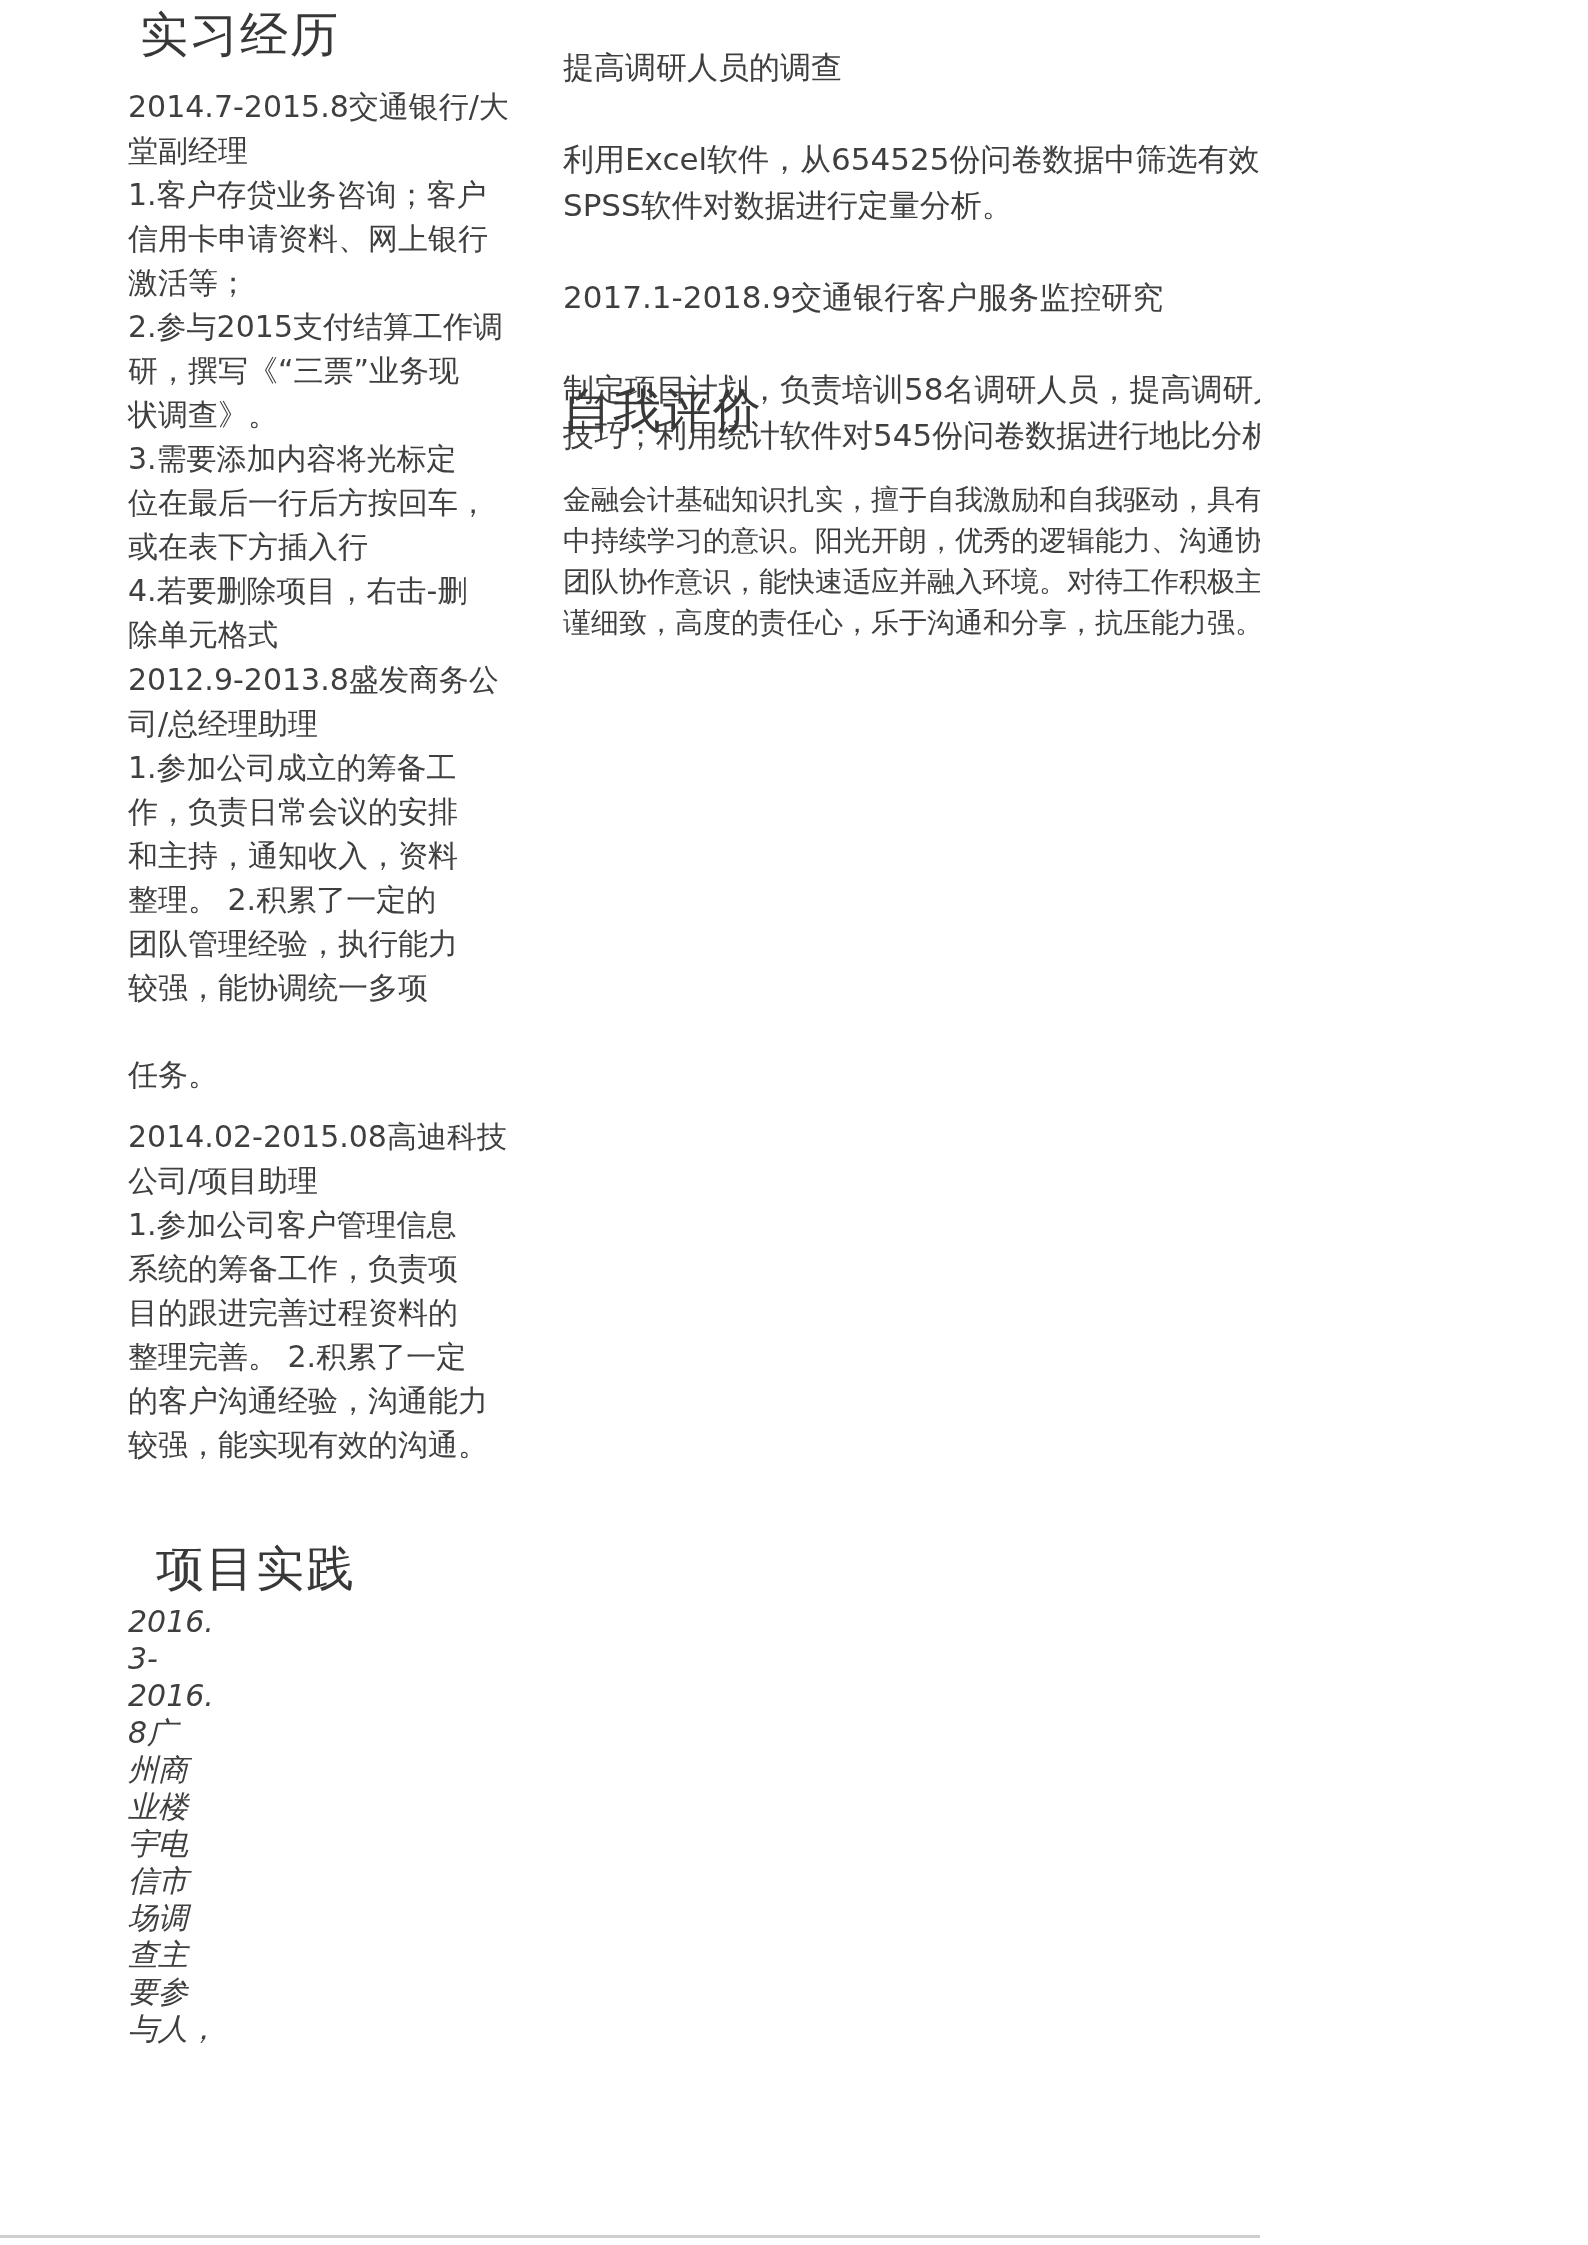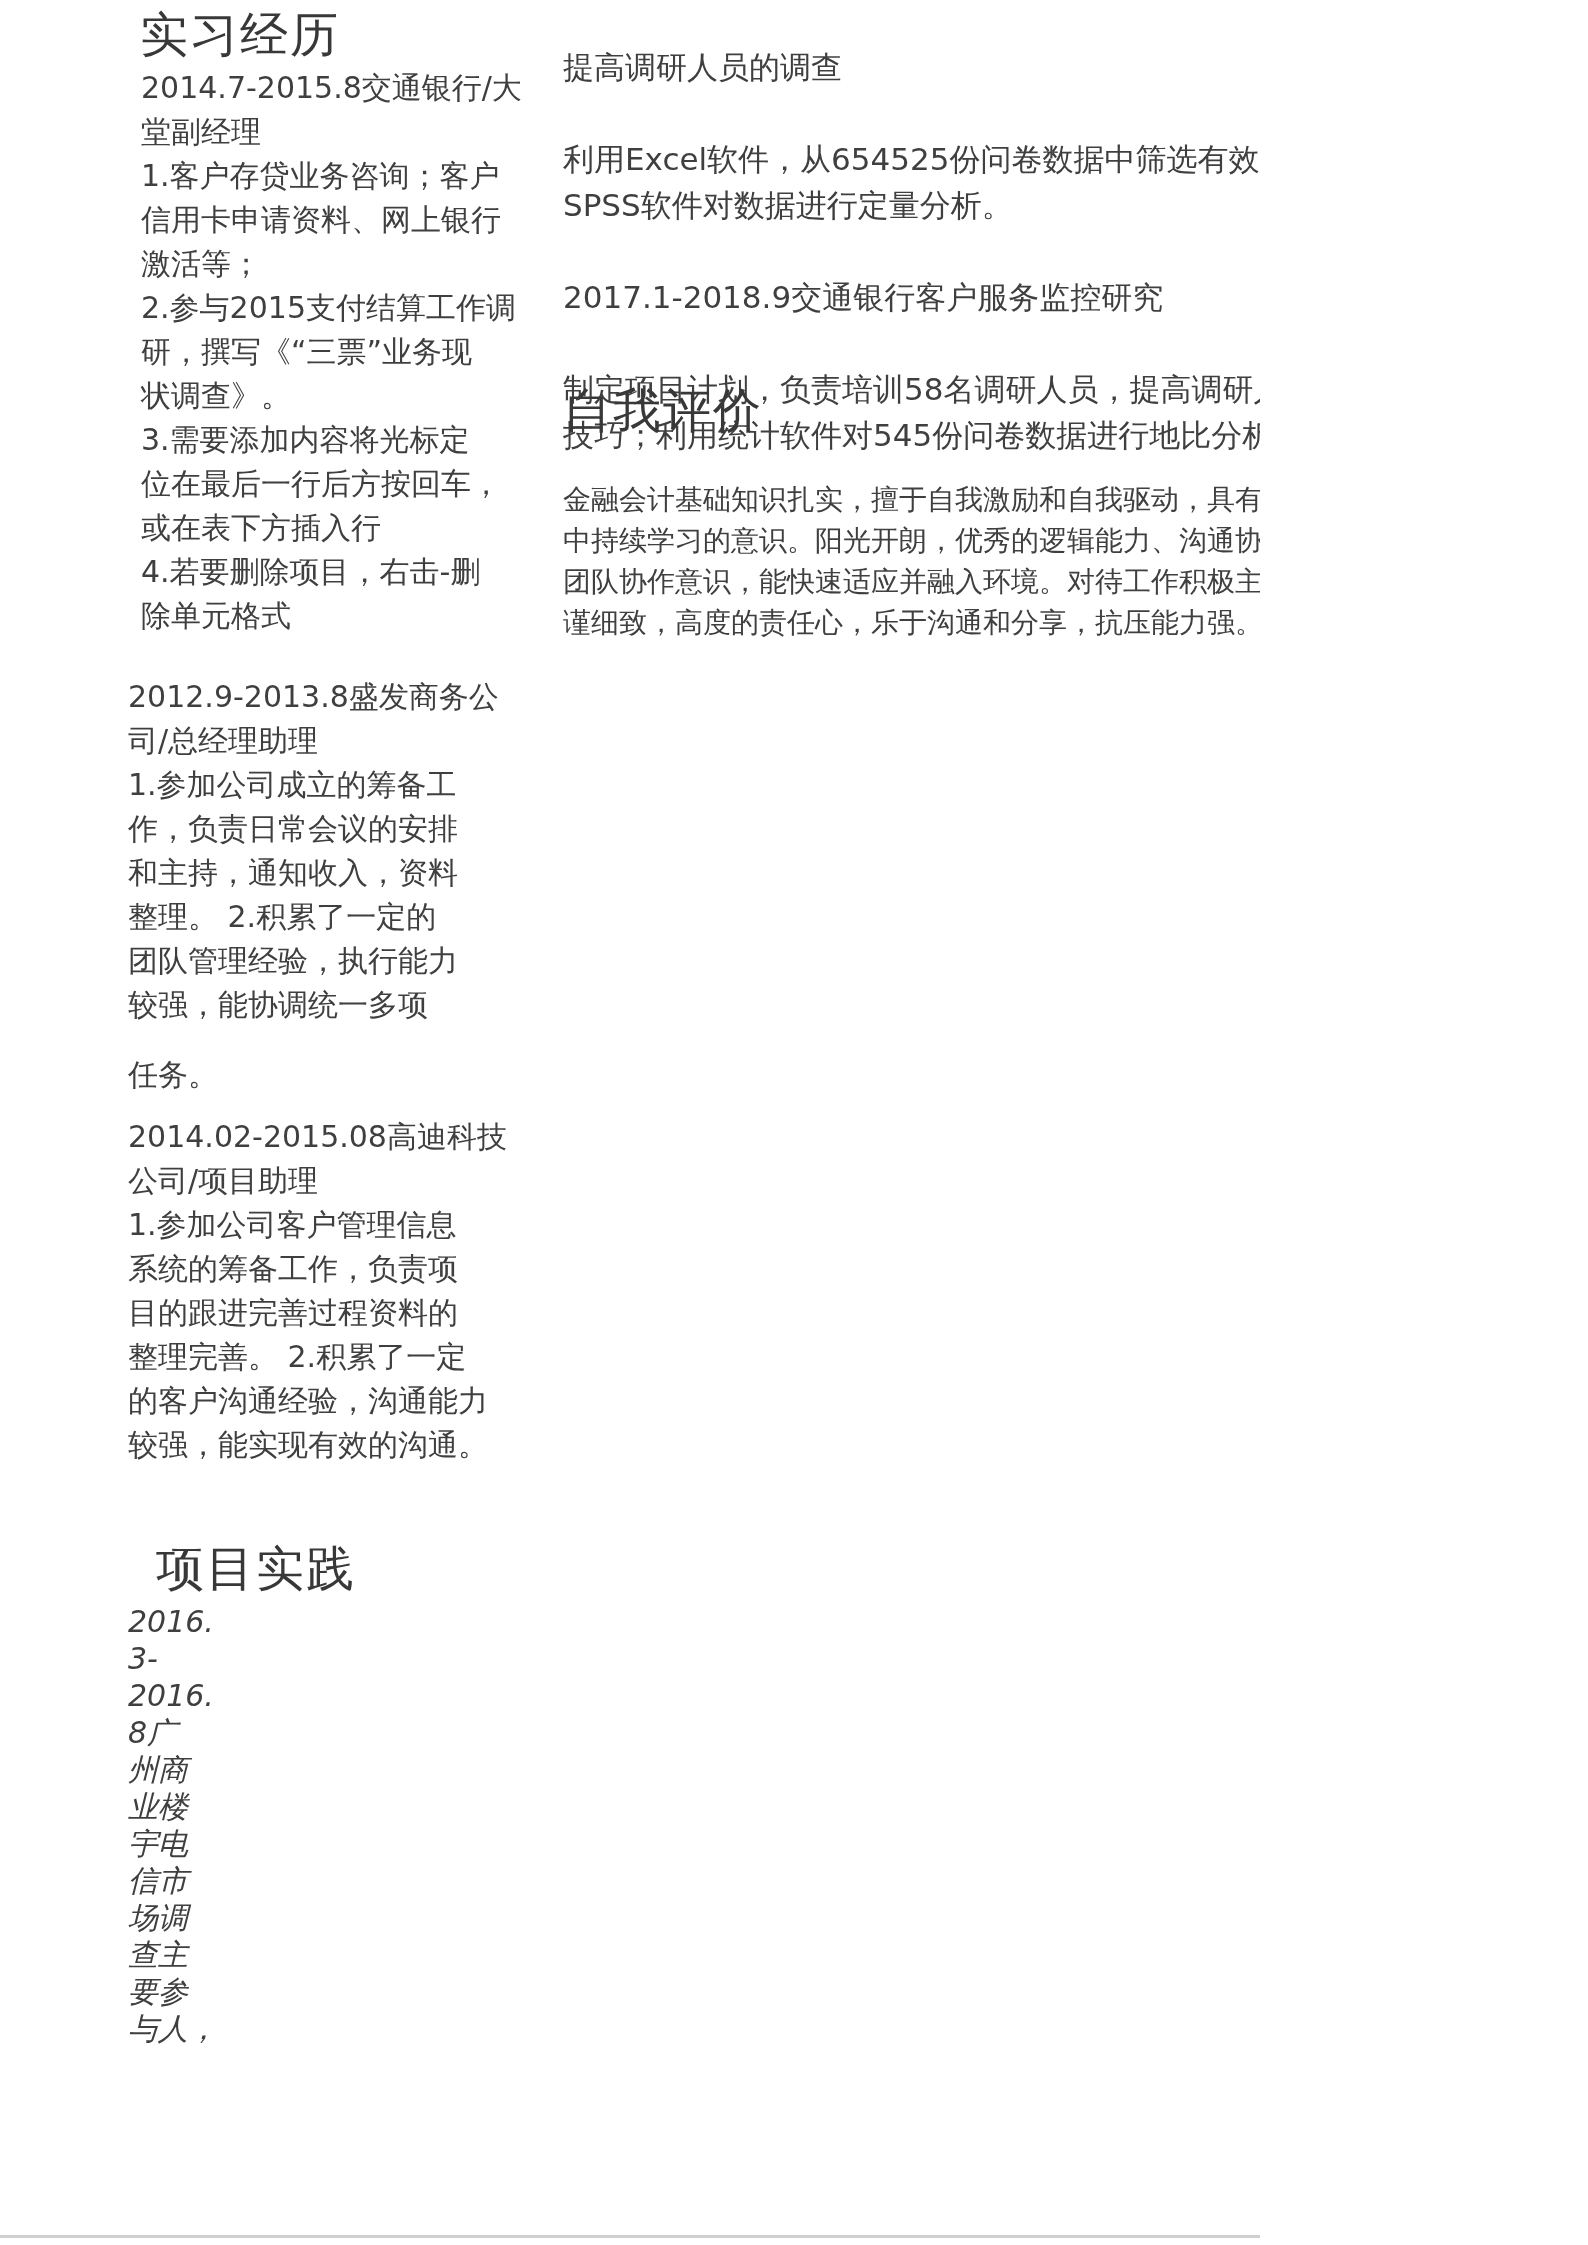--- a/index.html
+++ b/index.html
@@ -60,35 +60,35 @@
     background: #cfcfcf;
   }
 </style>
 </head>
 <body>
 
 <div class="page">
 
   <h1 class="heading" style="left:140px; top:8px;">实习经历</h1>
 
-  <div class="block left-body" style="top:66px;margin-left:13px;">2014.7-2015.8交通银行/大
+  <div class="block left-body" style="top:85px;">2014.7-2015.8交通银行/大
 堂副经理
 1.客户存贷业务咨询；客户
 信用卡申请资料、网上银行
 激活等；
 2.参与2015支付结算工作调
 研，撰写《“三票”业务现
 状调查》。
 3.需要添加内容将光标定
 位在最后一行后方按回车，
 或在表下方插入行
 4.若要删除项目，右击-删
 除单元格式</div>
 
-  <div class="block left-body" style="top:675px;">2012.9-2013.8盛发商务公
+  <div class="block left-body" style="top:658px;">2012.9-2013.8盛发商务公
 司/总经理助理
 1.参加公司成立的筹备工
 作，负责日常会议的安排
 和主持，通知收入，资料
 整理。 2.积累了一定的
 团队管理经验，执行能力
 较强，能协调统一多项</div>
 
   <div class="block left-body" style="top:1053px;">任务。</div>
 

